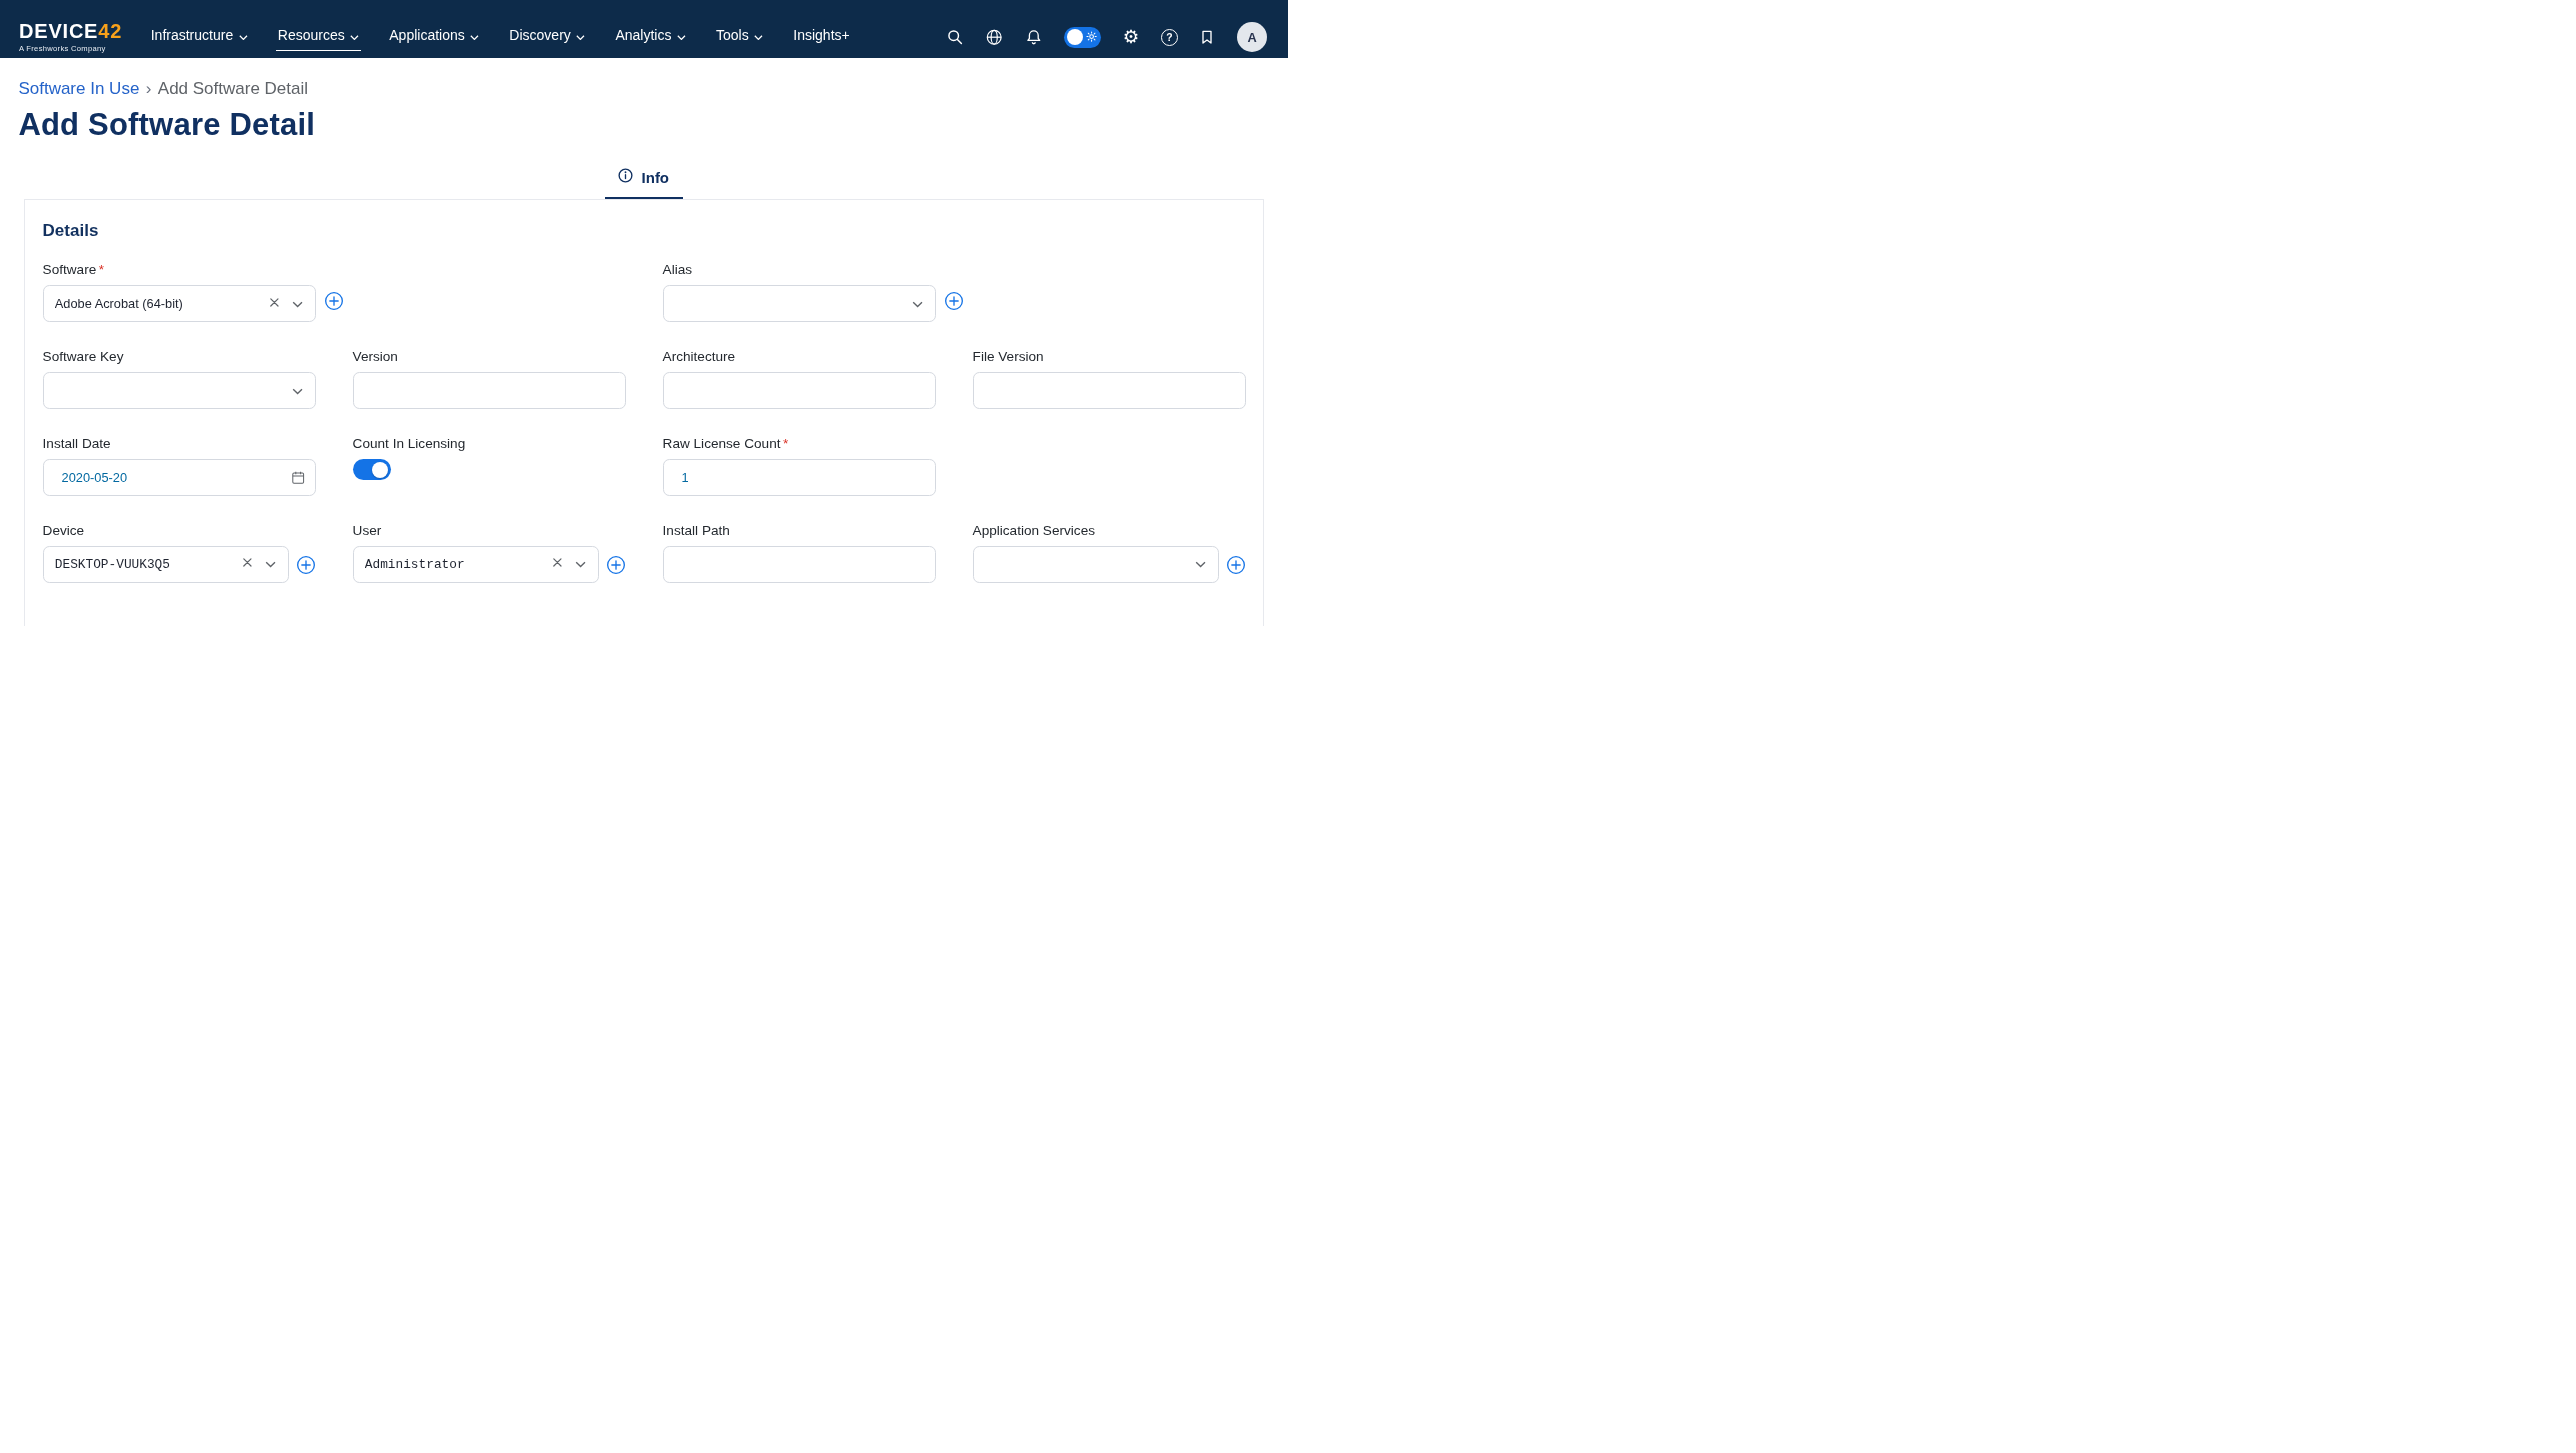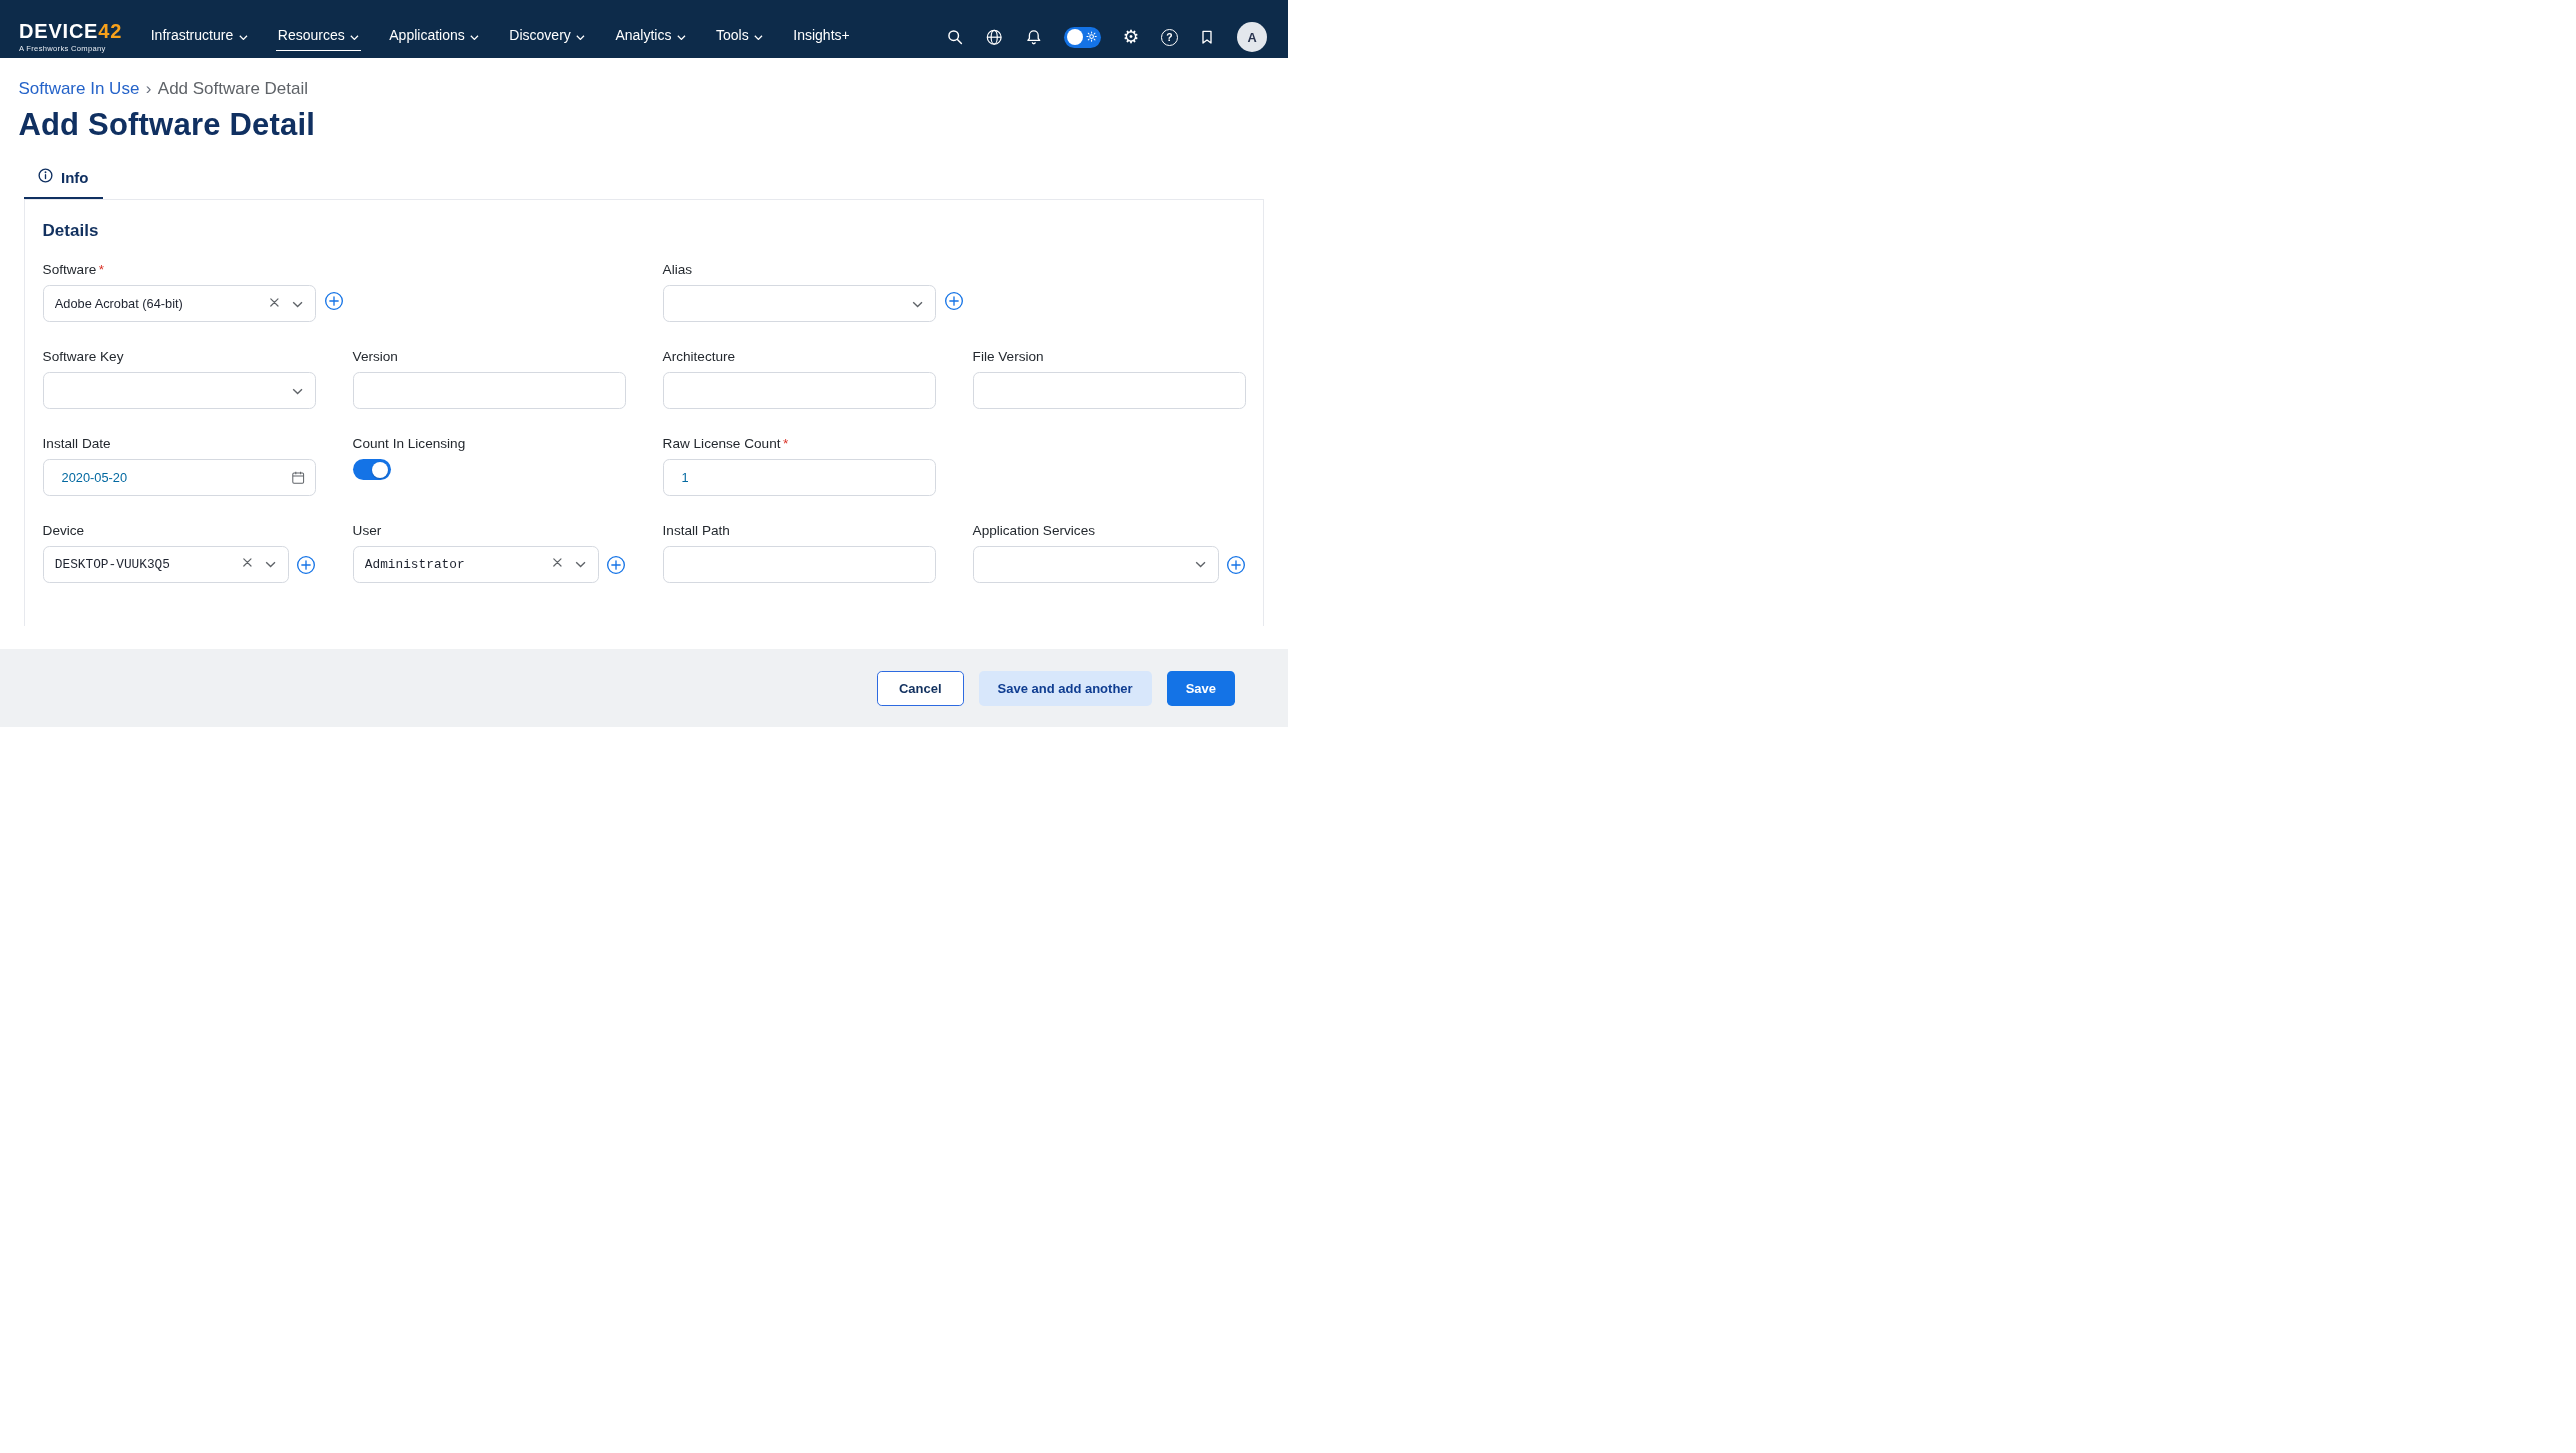--- a/index.html
+++ b/index.html
@@ -26,21 +26,21 @@
   .avatar { width:30px; height:30px; border-radius:50%; background:#e3e7ec; color:#2a3550; font-size:12.8px; font-weight:700; display:flex; align-items:center; justify-content:center; cursor:pointer; }
 
   
   .breadcrumb { margin:21px 0 0 18.4px; font-size:17px; display:flex; gap:6.4px; align-items:center; }
   .crumb-link { color:#2563c9; cursor:pointer; }
   .crumb-sep { color:#6b7280; }
   .crumb-current { color:#5f6368; }
   .page-title { margin:8px 0 0 18.4px; font-size:31px; font-weight:800; color:#103061; letter-spacing:0.2px; }
 
   
-  .tabs { margin:24px 24px 0 24px; border-bottom:0.8px solid #e7e9ee; display:flex; }
+  .tabs { margin:24px 24px 0 24px; border-bottom:0.8px solid #e7e9ee; display:flex;justify-content:center; }
   .tab { display:flex; align-items:center; gap:7.2px; padding:0 14.4px 10.4px 12.8px; font-size:15px; font-weight:700; color:#103061; border-bottom:2.4px solid transparent; margin-bottom:-0.8px; cursor:pointer; }
   .tab.active { border-bottom:2.4px solid #103061; }
 
   
   .panel { margin:0 24px; border-left:0.8px solid #e7e9ee; border-right:0.8px solid #e7e9ee; padding:21.6px 17.6px 0; height:426px; overflow:hidden; }
   .section-title { font-size:17px; font-weight:700; color:#12315f; margin-bottom:21px; }
   .form-row { display:grid; grid-template-columns:repeat(4, 273px); column-gap:37px; margin-bottom:27px; }
   .field { position:relative; }
   .field-label { font-size:13.6px; color:#24292f; margin-bottom:8px; display:block; }
   .req { color:#d93025; margin-left:2.4px; }
@@ -336,20 +336,15 @@
               <svg width="20" height="20" viewBox="0 0 24 24" fill="none" stroke="#1473e6" stroke-width="1.6" stroke-linecap="round">
                 <circle cx="12" cy="12" r="10"></circle>
                 <path d="M12 7v10M7 12h10"></path>
               </svg>
             </span>
         </div>
       </div>
     </div>
   </div>
 
-  <div class="footer">
-    <button class="btn btn-cancel">Cancel</button>
-    <button class="btn btn-secondary">Save and add another</button>
-    <button class="btn btn-primary">Save</button>
-  </div>
 
 </div>
 
 
 </body></html>

